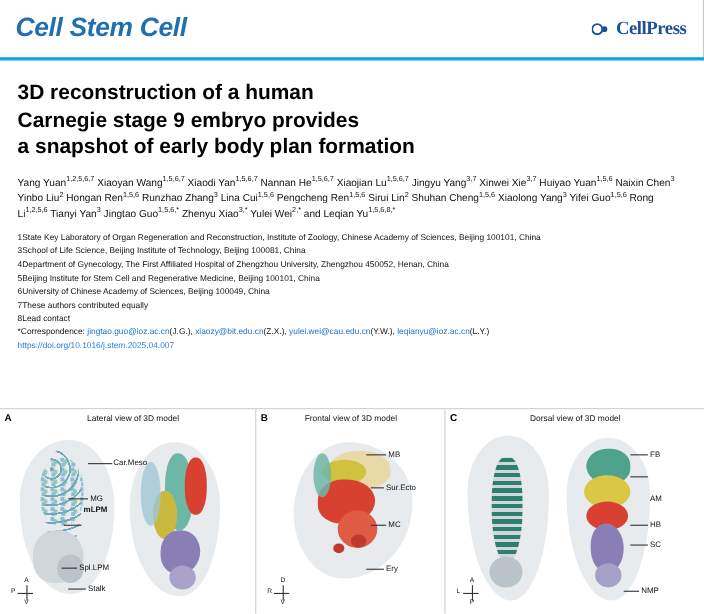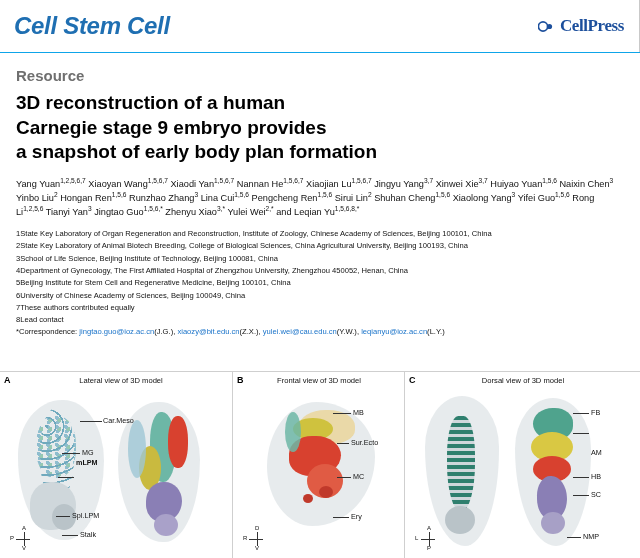--- a/index.html
+++ b/index.html
@@ -13,21 +13,21 @@
     font-family: "Liberation Sans", sans-serif;
     color: #000000;
     overflow: hidden;
     position: relative;
   }
 
   
   .header {
     position: relative;
     height: 52px;
-    border-bottom: 1px solid #0ea5e9;
+    border-bottom: 3px solid #0ea5e9;
   }
   .journal-title {
     position: absolute;
     left: 14px;
     top: 12px;
     font-size: 24px;
     font-weight: bold;
     font-style: italic;
     color: #1f6fb2;
     letter-spacing: -0.3px;
@@ -205,48 +205,49 @@
         <circle cx="5" cy="8.5" r="4.6" fill="none" stroke="#1c4f9c" stroke-width="1.7"></circle>
         <circle cx="11.5" cy="8.5" r="2.6" fill="#1c4f9c"></circle>
       </svg>
     </span>
     <span class="cellpress-text">CellPress</span>
   </div>
   <div class="header-rule-right"></div>
 </div>
 
 <div class="article">
-  <div class="section-label">Resource</div>
 
   <h1 class="title">
     <span>3D reconstruction of a human</span><br>
     <span>Carnegie stage 9 embryo provides</span><br>
     <span>a snapshot of early body plan formation</span>
   </h1>
 
   <div class="authors">Yang Yuan<sup>1,2,5,6,7</sup> Xiaoyan Wang<sup>1,5,6,7</sup> Xiaodi Yan<sup>1,5,6,7</sup> Nannan He<sup>1,5,6,7</sup> Xiaojian Lu<sup>1,5,6,7</sup> Jingyu Yang<sup>3,7</sup> Xinwei Xie<sup>3,7</sup> Huiyao Yuan<sup>1,5,6</sup> Naixin Chen<sup>3</sup> Yinbo Liu<sup>2</sup> Hongan Ren<sup>1,5,6</sup> Runzhao Zhang<sup>3</sup> Lina Cui<sup>1,5,6</sup> Pengcheng Ren<sup>1,5,6</sup> Sirui Lin<sup>2</sup> Shuhan Cheng<sup>1,5,6</sup> Xiaolong Yang<sup>3</sup> Yifei Guo<sup>1,5,6</sup> Rong Li<sup>1,2,5,6</sup> Tianyi Yan<sup>3</sup> Jingtao Guo<sup>1,5,6,*</sup> Zhenyu Xiao<sup>3,*</sup> Yulei Wei<sup>2,*</sup> and Leqian Yu<sup>1,5,6,8,*</sup></div>
 
   <div class="affils">
     <div>1State Key Laboratory of Organ Regeneration and Reconstruction, Institute of Zoology, Chinese Academy of Sciences, Beijing 100101, China</div>
-    <div>2State Key Laboratory of Animal Biotech Breeding, College of Biological Sciences, China Agricultural University, Beijing 100193, China</div>
     <div>3School of Life Science, Beijing Institute of Technology, Beijing 100081, China</div>
     <div>4Department of Gynecology, The First Affiliated Hospital of Zhengzhou University, Zhengzhou 450052, Henan, China</div>
     <div>5Beijing Institute for Stem Cell and Regenerative Medicine, Beijing 100101, China</div>
     <div>6University of Chinese Academy of Sciences, Beijing 100049, China</div>
     <div>7These authors contributed equally</div>
     <div>8Lead contact</div>
     <div>
       <span>*Correspondence:</span>
       <a href="#">jingtao.guo@ioz.ac.cn</a><span>(J.G.)</span>,
       <a href="#">xiaozy@bit.edu.cn</a><span>(Z.X.)</span>,
       <a href="#">yulei.wei@cau.edu.cn</a><span>(Y.W.)</span>,
       <a href="#">leqianyu@ioz.ac.cn</a><span>(L.Y.)</span>
     </div>
   </div>
 
+  <div class="doi">
+    <a href="#">https://doi.org/10.1016/j.stem.2025.04.007</a>
+  </div>
 </div>
 
 <div class="figure">
 
   <div class="panel panel-a">
     <div class="panel-letter">A</div>
     <div class="panel-caption">Lateral view of 3D model</div>
 
     <div class="embryo-stage">
 

